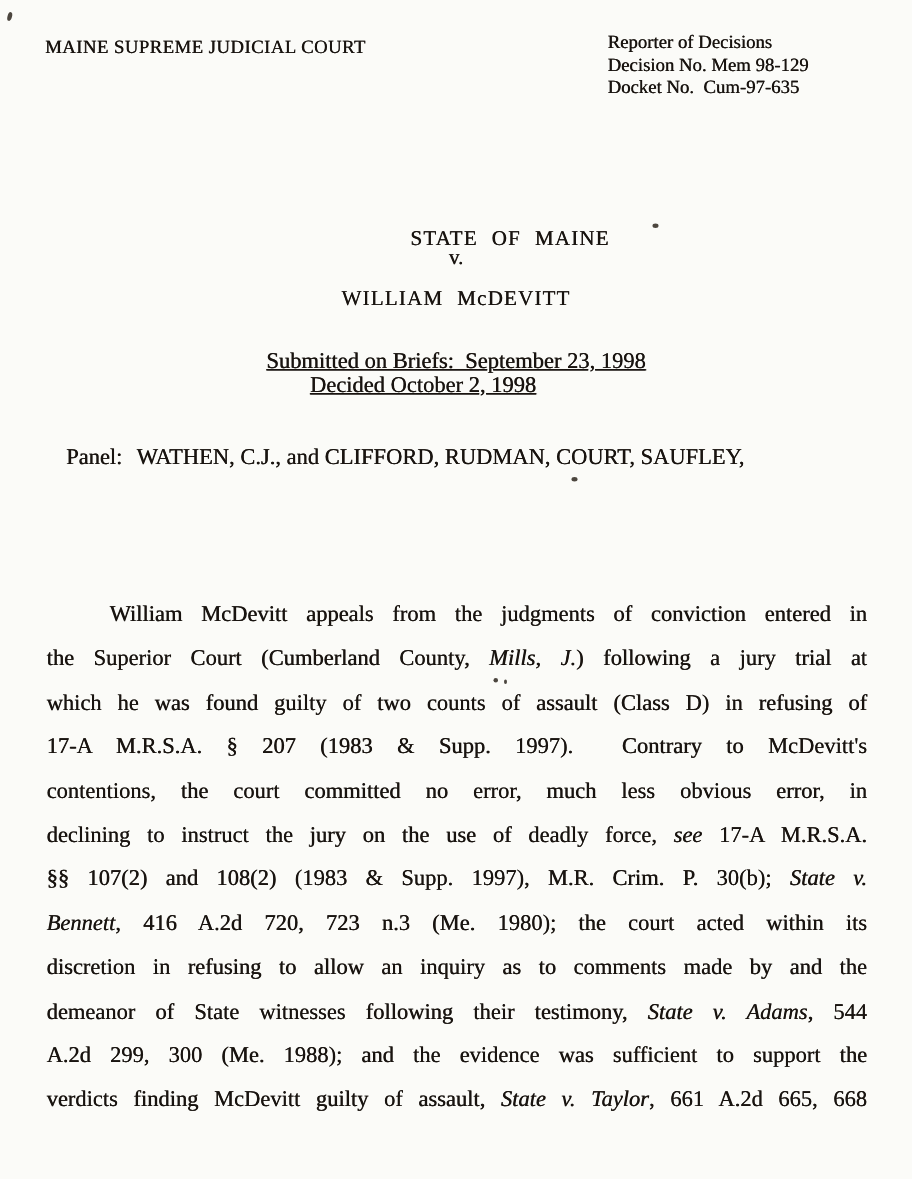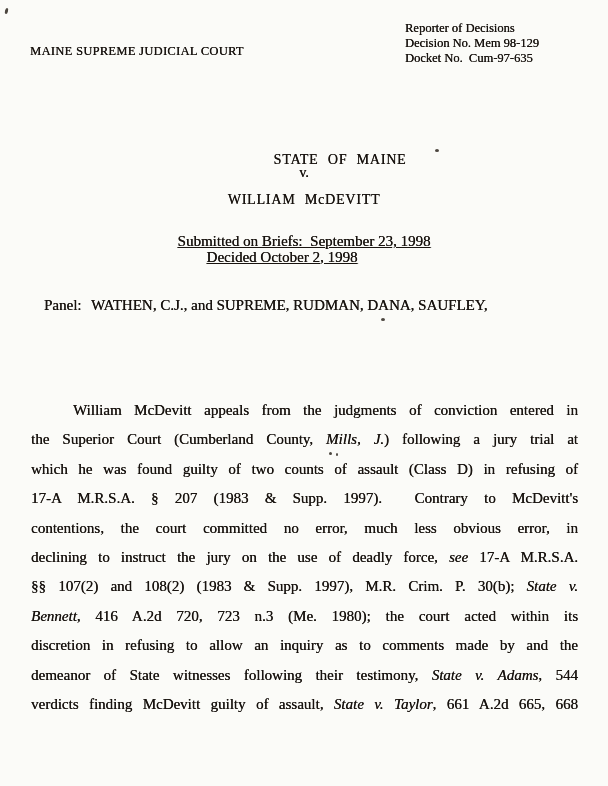--- a/index.html
+++ b/index.html
@@ -8,21 +8,21 @@
     width: 608px;
     height: 786px;
     background: #fbfbf8;
     font-family: "Liberation Serif", "DejaVu Serif", serif;
     color: #191410;
     overflow: hidden;
     text-shadow: 0.25px 0 0 currentColor;
   }
   .header-left {
     position: absolute; left: 30px; top: 24px;
-    font-size: 12.5px; letter-spacing: 0.3px; margin-top: 20px;
+    font-size: 12.5px; letter-spacing: 0.3px;
   }
   .header-right {
     position: absolute; left: 405px; top: 21px;
     font-size: 12.5px; line-height: 15px;
   }
   .party-top, .versus, .party-bottom {
     position: absolute; left: 0; width: 100%; text-align: center;
     font-size: 14px; letter-spacing: 0.8px; word-spacing: 5px;
   }
   .party-top { top: 152px; padding-left: 36px; }
@@ -87,32 +87,33 @@
   <div class="party-bottom">WILLIAM McDEVITT</div>
 
   <div class="dates">
     <div>Submitted on Briefs:&nbsp; September 23, 1998</div>
     <div class="decided">Decided October 2, 1998</div>
   </div>
 
   <div class="panel">
     <span class="panel-label">Panel:</span>
     <span class="panel-names">
-      <div class="pline1">WATHEN, C.J., and SUPREME, RUDMAN, DANA, SAUFLEY,</div>
+      <div class="pline1">WATHEN, C.J., and CLIFFORD, RUDMAN, COURT, SAUFLEY,</div>
     </span>
   </div>
 
 
   <div class="body-text">
       <div class="body-line indent"><span>William McDevitt appeals from the judgments of conviction entered in</span></div>
       <div class="body-line"><span>the Superior Court (Cumberland County, </span><i>Mills, J.</i><span>) following a jury trial at</span></div>
       <div class="body-line"><span>which he was found guilty of two counts of assault (Class D) in refusing of</span></div>
       <div class="body-line"><span>17-A M.R.S.A. § 207 (1983 &amp; Supp. 1997).&nbsp; Contrary to McDevitt's</span></div>
       <div class="body-line"><span>contentions, the court committed no error, much less obvious error, in</span></div>
       <div class="body-line"><span>declining to instruct the jury on the use of deadly force, </span><i>see</i><span> 17-A M.R.S.A.</span></div>
       <div class="body-line"><span>§§ 107(2) and 108(2) (1983 &amp; Supp. 1997), M.R. Crim. P. 30(b); </span><i>State v.</i></div>
       <div class="body-line"><i>Bennett</i><span>, 416 A.2d 720, 723 n.3 (Me. 1980); the court acted within its</span></div>
       <div class="body-line"><span>discretion in refusing to allow an inquiry as to comments made by and the</span></div>
       <div class="body-line"><span>demeanor of State witnesses following their testimony, </span><i>State v. Adams</i><span>, 544</span></div>
+      <div class="body-line"><span>A.2d 299, 300 (Me. 1988); and the evidence was sufficient to support the</span></div>
       <div class="body-line"><span>verdicts finding McDevitt guilty of assault, </span><i>State v. Taylor</i><span>, 661 A.2d 665, 668</span></div>
     </div>
 
 </div>
 
 </body></html>

